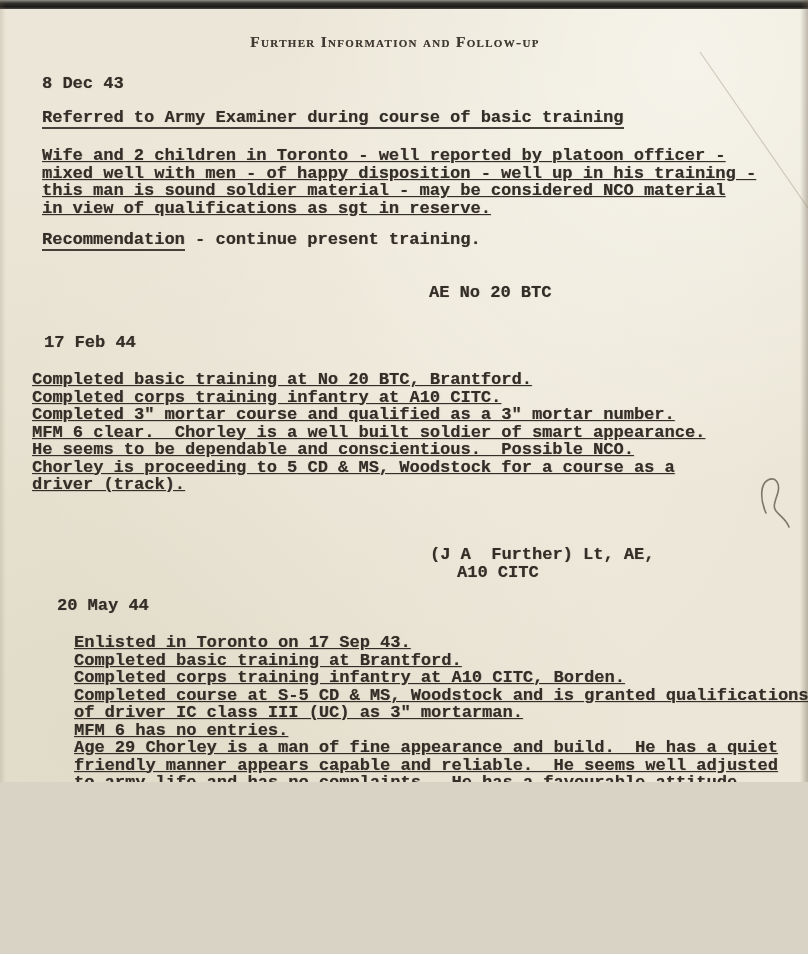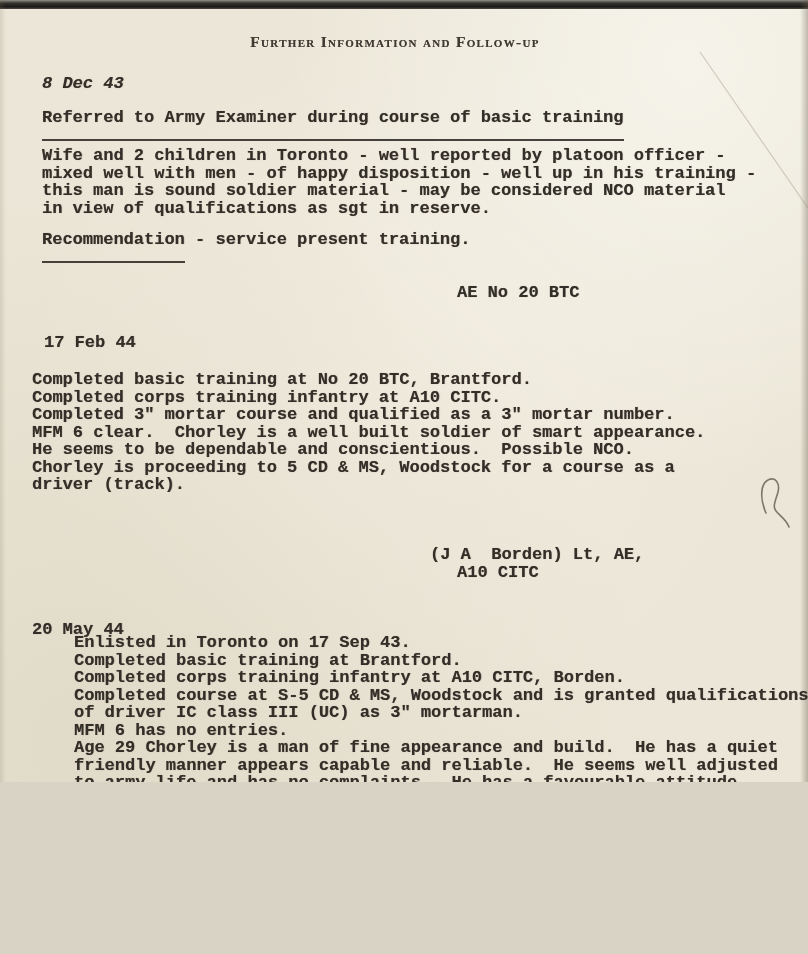--- a/index.html
+++ b/index.html
@@ -42,65 +42,65 @@
   }
   .tw {
     position:absolute;
     font-size:17px;
     line-height:17.5px;
     font-weight:700;
     letter-spacing: 0px;
     color:#332e28;
     text-shadow: 0.3px 0.3px 0.7px rgba(45,38,30,0.55);
   }
-  .para { white-space: pre-wrap; }
-  .u { border-bottom: 2px solid rgba(51,46,40,0.9); padding-bottom:12px; }
+  .para { white-space: pre-wrap; text-decoration: underline; }
+  .u { border-bottom: 2px solid rgba(51,46,40,0.9); padding-bottom:0px; }
   .recommend { white-space: pre; }
-  .sig .unit1 { margin-left:32px; }
+  .sig .unit1 { margin-left:4px; }
   .sig .unit2 { margin-left:27px; }
   .sig .unit3 { margin-left:25px; }
   .sig div { white-space: pre; }
   .artifacts { position:absolute; top:0; left:0; pointer-events:none; }
 </style>
 </head>
 <body>
 
 <div class="page">
 
   <div class="top-bar"></div>
   <div class="edge-right"></div>
   <div class="edge-left"></div>
 
   <div class="title">Further Information and Follow-up</div>
 
-  <div class="tw" style="top:75px; left:42px;font-style:italic;">8 Dec 43</div>
+  <div class="tw" style="top:75px; left:42px;">8 Dec 43</div>
   <div class="tw" style="top:109px; left:42px;"><span class="u">Referred to Army Examiner during course of basic training</span></div>
   <div class="tw para" style="top:147px; left:42px; width:760px;">Wife and 2 children in Toronto - well reported by platoon officer -
 mixed well with men - of happy disposition - well up in his training -
 this man is sound soldier material - may be considered NCO material
 in view of qualifications as sgt in reserve.</div>
-  <div class="tw recommend" style="top:231px; left:42px;"><span class="u">Recommendation</span><span> - service present training.</span></div>
+  <div class="tw recommend" style="top:231px; left:42px;"><span class="u">Recommendation</span><span> - continue present training.</span></div>
   <div class="tw sig" style="top:284px; left:425px;">
     <div class="unit1">AE No 20 BTC</div>
   </div>
 
   <div class="tw" style="top:334px; left:44px;">17 Feb 44</div>
   <div class="tw para" style="top:371px; left:32px; width:760px;">Completed basic training at No 20 BTC, Brantford.
 Completed corps training infantry at A10 CITC.
 Completed 3" mortar course and qualified as a 3" mortar number.
 MFM 6 clear.  Chorley is a well built soldier of smart appearance.
 He seems to be dependable and conscientious.  Possible NCO.
 Chorley is proceeding to 5 CD &amp; MS, Woodstock for a course as a
 driver (track).</div>
   <div class="tw sig" style="top:546px; left:430px;">
-    <div>(J A  Borden) Lt, AE,</div>
+    <div>(J A  Further) Lt, AE,</div>
     <div class="unit2">A10 CITC</div>
   </div>
 
-  <div class="tw" style="top:597px; left:32px;margin-top:24px;">20 May 44</div>
+  <div class="tw" style="top:597px; left:57px;">20 May 44</div>
   <div class="tw para" style="top:634px; left:42px; width:765px;margin-left:32px;">Enlisted in Toronto on 17 Sep 43.
 Completed basic training at Brantford.
 Completed corps training infantry at A10 CITC, Borden.
 Completed course at S-5 CD &amp; MS, Woodstock and is granted qualifications
 of driver IC class III (UC) as 3" mortarman.
 MFM 6 has no entries.
 Age 29 Chorley is a man of fine appearance and build.  He has a quiet
 friendly manner appears capable and reliable.  He seems well adjusted
 to army life and has no complaints.  He has a favourable attitude
 towards overseas service and should make a good type of soldier.

